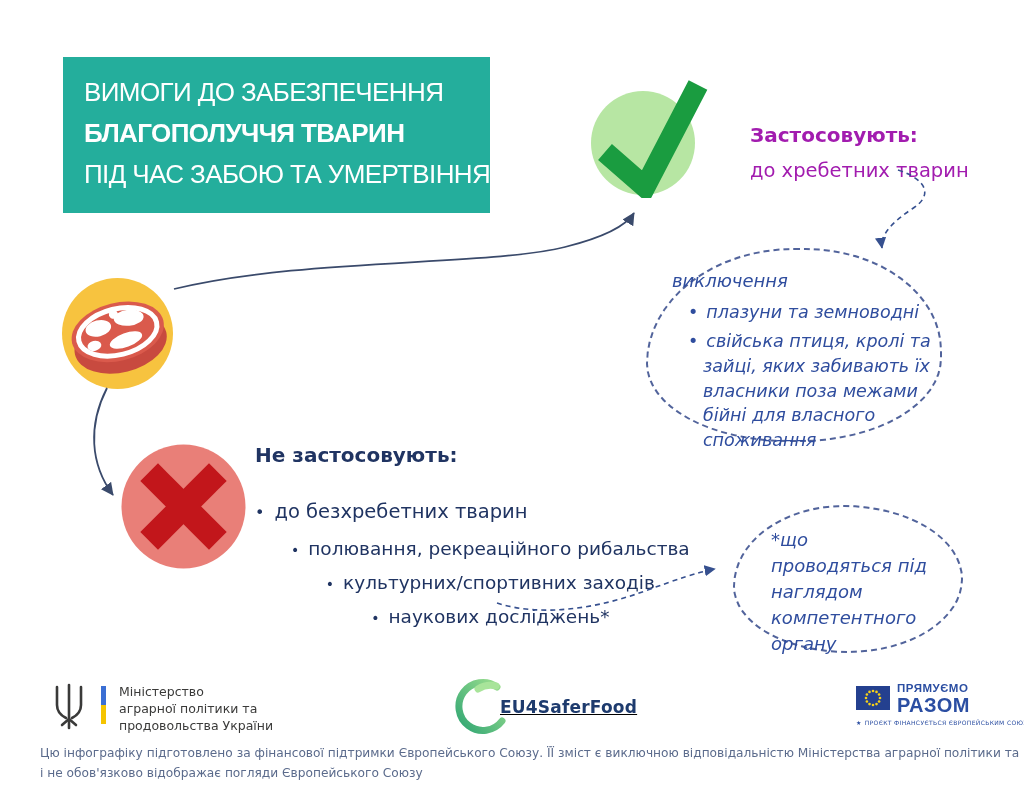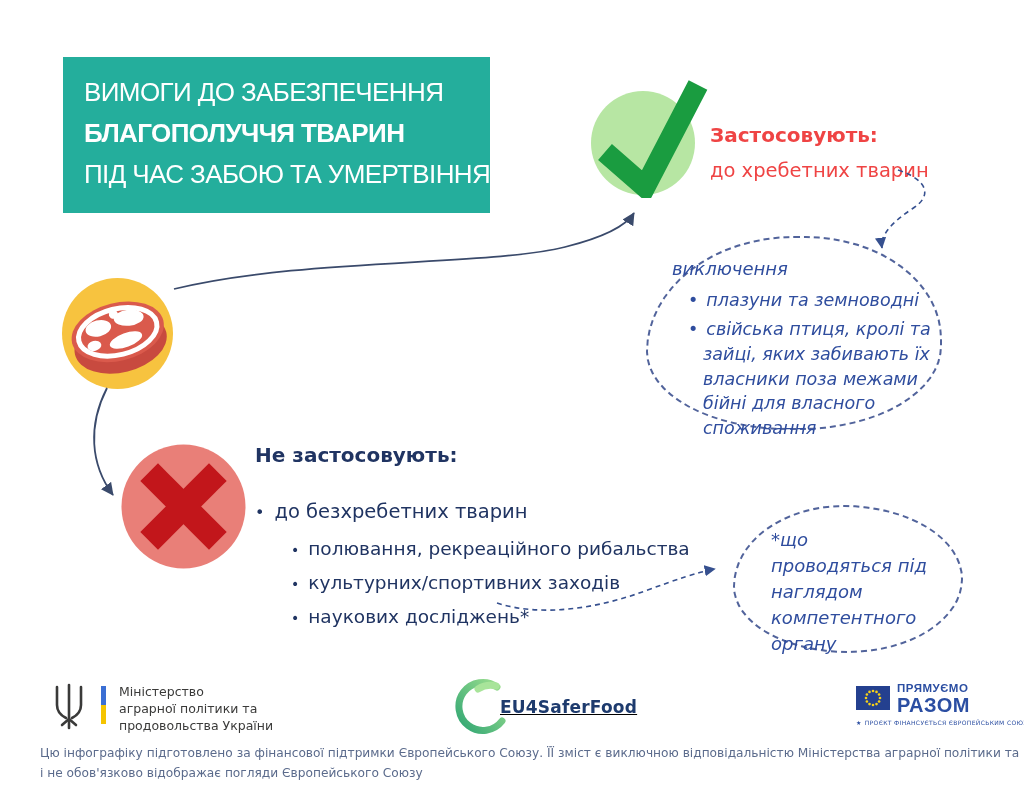--- a/index.html
+++ b/index.html
@@ -10,27 +10,27 @@
   .title-box{position:absolute;left:63px;top:57px;width:427px;height:156px;background:#24AE9C;
              box-sizing:border-box;padding:15px 0 0 21px;}
   .title-line{font-family:"Liberation Sans",sans-serif;color:#ffffff;font-size:26px;
               line-height:1.57;letter-spacing:-0.6px;font-weight:400;white-space:nowrap;}
   .title-line.bold{font-weight:700;}
 
   
   .abs{position:absolute;}
 
   
-  .apply-block{position:absolute;left:710px;top:123px;color:#ef4444;}
+  .apply-block{position:absolute;left:750px;top:123px;color:#a21caf;}
   .apply-heading{font-weight:700;font-size:20px;}
   .apply-scope{font-size:19.5px;margin-top:12px;}
 
   
   .bubble{position:absolute;border:2px dashed #51639B;box-sizing:border-box;background:#fff;}
-  .bubble-exceptions{left:646px;top:236px;width:296px;height:194px;
+  .bubble-exceptions{left:646px;top:248px;width:296px;height:194px;
                      border-radius:52% 48% 50% 50% / 62% 55% 45% 42%;}
   .bubble-inner{padding:20px 10px 0 24px;color:#2F4D9E;font-style:italic;}
   .exc-heading{font-size:18px;}
   .exc-list{margin:9px 0 0 16px;padding:0;list-style:none;}
   .exc-list li{font-size:17.5px;line-height:1.42;margin-bottom:4px;width:238px;
                padding-left:15px;text-indent:-15px;}
   .exc-list li::before{content:"•";margin-right:8px;}
 
   .bubble-note{left:733px;top:505px;width:230px;height:148px;
                border-radius:48% 52% 50% 50% / 55% 50% 50% 45%;}
@@ -41,21 +41,21 @@
   .definition{position:absolute;left:200px;top:294px;width:352px;color:#203462;
               font-size:19.5px;line-height:1.38;}
   .definition .term{font-weight:700;}
 
   
   .notapply{position:absolute;left:255px;top:443px;color:#203462;}
   .na-heading{font-weight:700;font-size:20px;margin-bottom:30px;}
   .na-list{margin:0;padding:0;list-style:none;}
   .na-list li{font-size:19.5px;line-height:1.5;margin-bottom:5px;padding-left:18px;text-indent:-18px;}
   .na-list li::before{content:"•";margin-right:10px;font-size:16px;}
-  .na-sublist{margin:10px 0 0 36px;padding:0;list-style:none;}
+  .na-sublist{margin:10px 0 0 36px;padding:0;list-style:none;text-align:center;}
   .na-sublist li{font-size:18.5px;line-height:1.45;margin-bottom:7px;padding-left:16px;text-indent:-16px;}
   .na-sublist li::before{content:"•";margin-right:9px;font-size:14px;}
 
   
   .ministry{position:absolute;left:50px;top:681px;display:flex;align-items:flex-start;justify-content:space-between;}
   .ua-bar{width:5px;height:38px;margin:5px 0 0 13px;
           background:linear-gradient(#3B6FD4 0 50%,#F5C400 50% 100%);}
   .ministry-text{margin-left:13px;font-size:12.5px;line-height:1.35;color:#3A3A39;padding-top:3px;}
 
   .eu4sf{position:absolute;left:455px;top:678px;display:flex;align-items:center;text-decoration:underline;}

